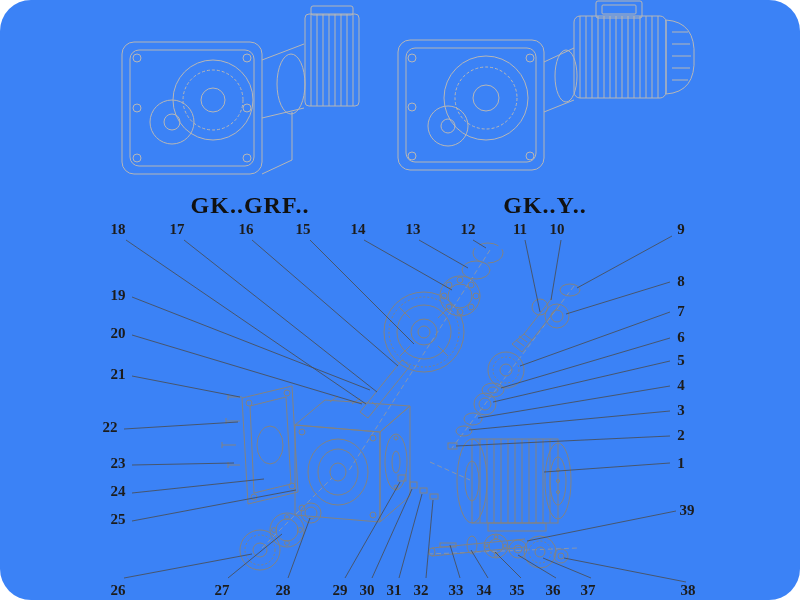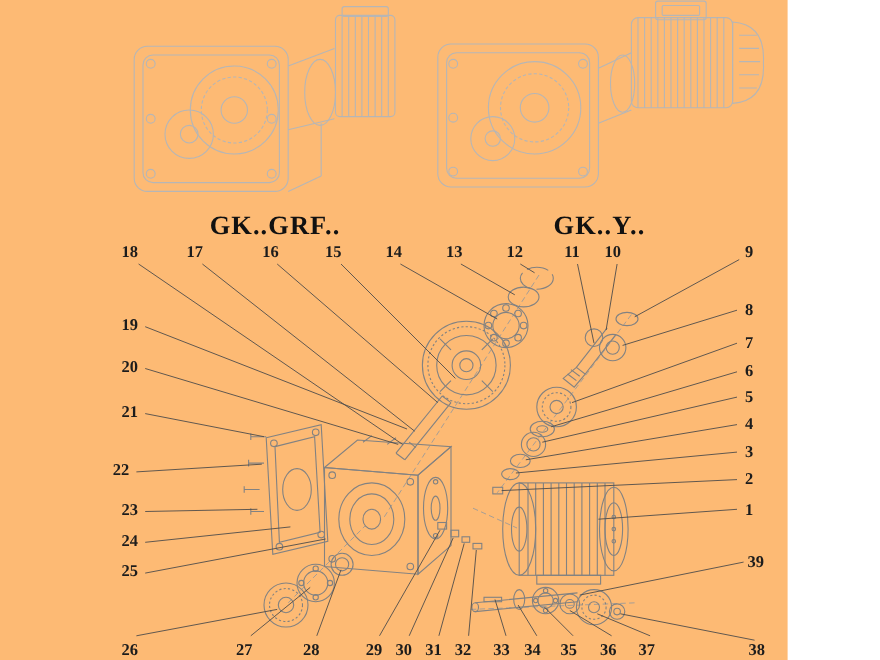--- a/index.html
+++ b/index.html
@@ -1,17 +1,17 @@
 <!DOCTYPE html>
 <html><head>
 <meta charset="utf-8">
 <style>
   html,body{margin:0;padding:0;background:#ffffff;}
-  #stage{position:relative;width:716px;height:600px;background:#fdba74;overflow:hidden;
-         font-family:"Liberation Serif", serif;}
+  #stage{position:relative;width:800px;height:600px;background:#3b82f6;overflow:hidden;
+         font-family:"Liberation Serif", serif;border-radius:31px;}
   svg{position:absolute;left:0;top:0;}
   .callout{font-family:"Liberation Serif", serif;font-size:15px;font-weight:bold;fill:#1c1c1c;}
   .title{font-family:"Liberation Serif", serif;font-size:24px;font-weight:bold;fill:#111;letter-spacing:1px;}
   .faint{stroke:#b6b6b6;fill:none;stroke-width:1;}
   .partn{stroke:#828282;fill:none;stroke-width:1;}
   .leader{stroke:#4a4a4a;stroke-width:0.8;}
   .axis{stroke:#9a9a9a;stroke-width:0.8;stroke-dasharray:5 3;fill:none;}
 </style>
 </head>
 <body>

